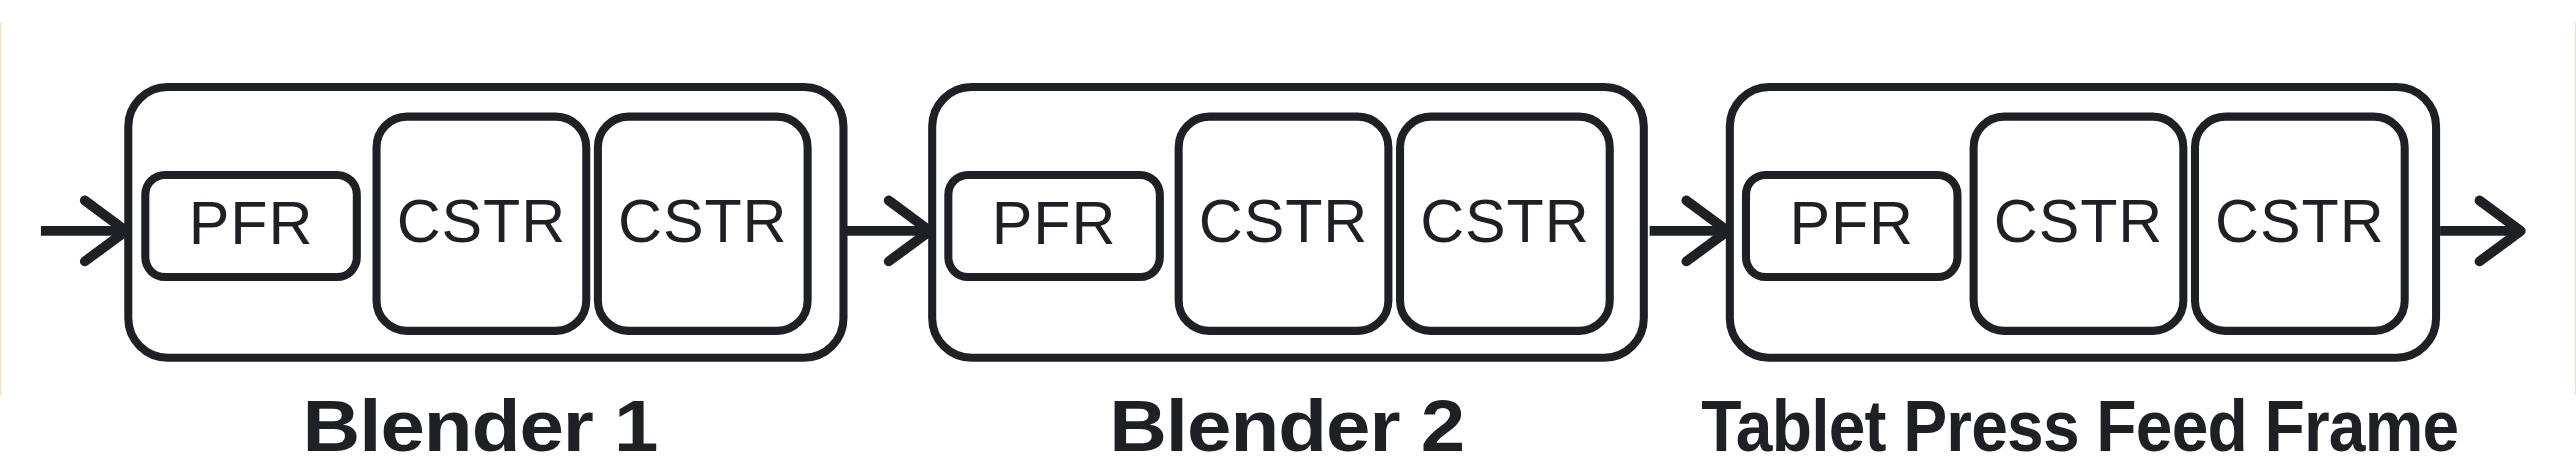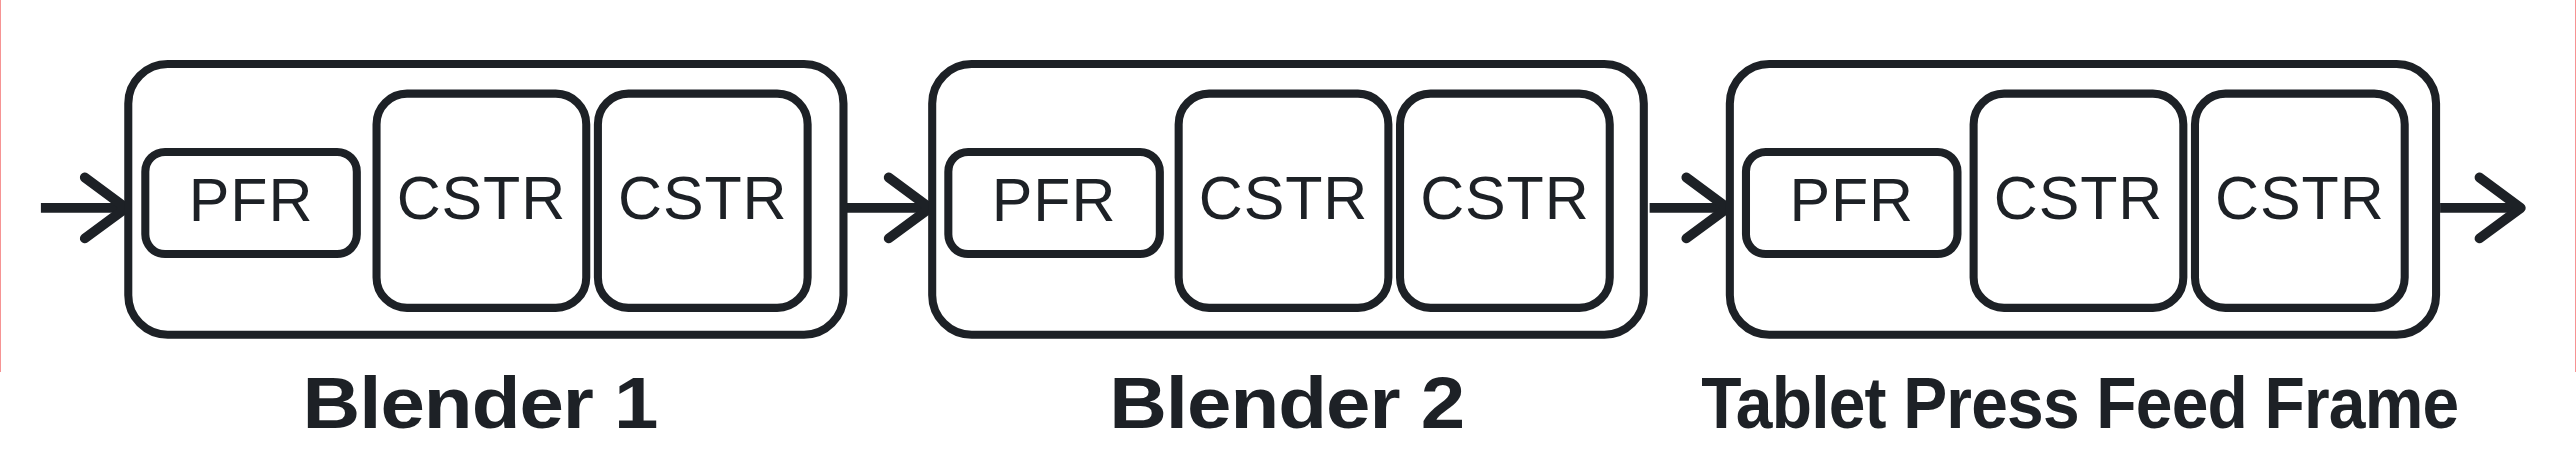--- a/index.html
+++ b/index.html
@@ -11,21 +11,22 @@
   body {
     width: 2576px;
     height: 475px;
     overflow: hidden;
     font-family: "Liberation Sans", "DejaVu Sans", sans-serif;
   }
   #diagram-root {
     position: relative;
     width: 2576px;
     height: 372px;
-    background: #ef4444;
+    background: #fdba74;
+    margin-top: 23px;
   }
   #flow-svg {
     display: block;
     width: 2576px;
     height: 475px;
   }
   .unit-box {
     fill: #ffffff;
   }
   .group-frame {

